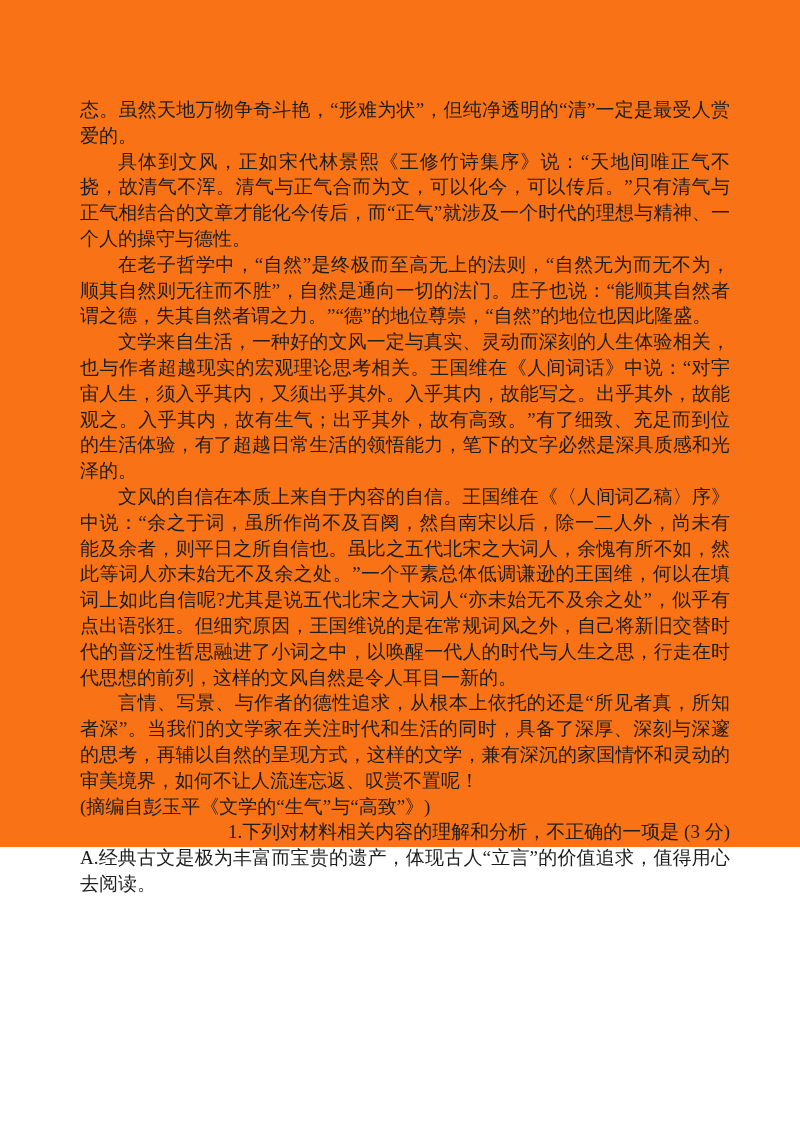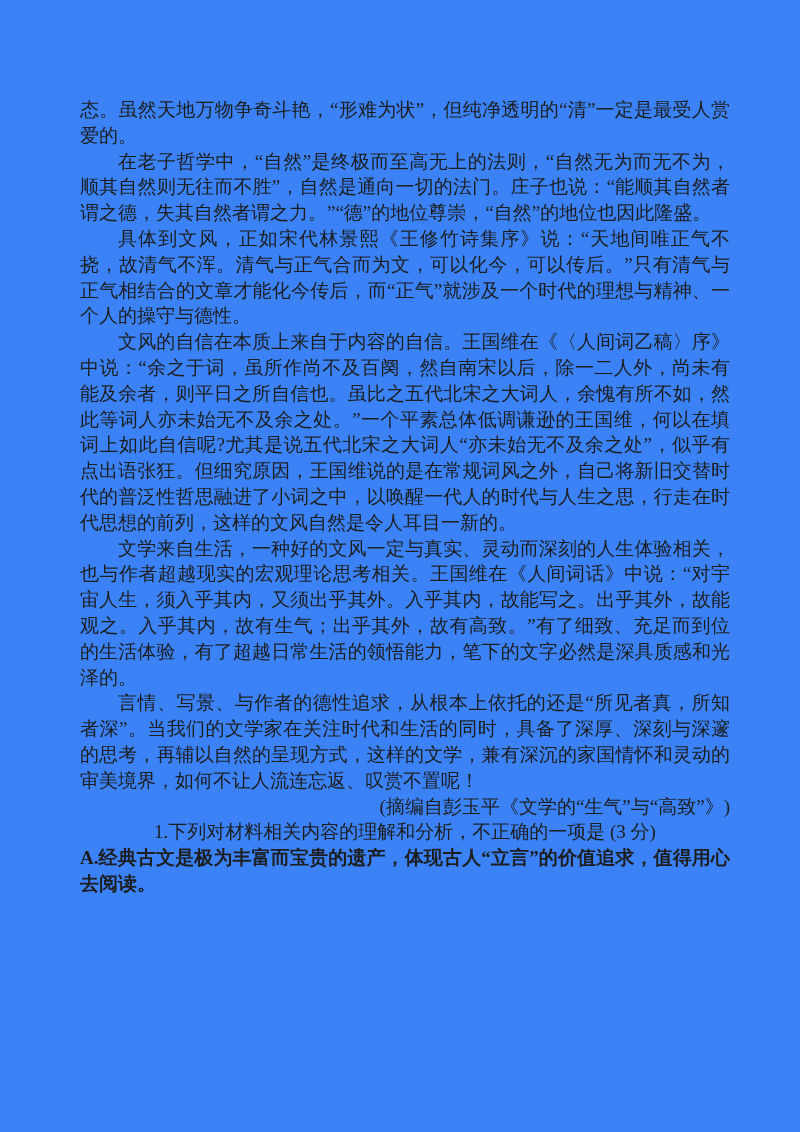--- a/index.html
+++ b/index.html
@@ -6,69 +6,68 @@
     margin: 0;
     padding: 0;
     width: 800px;
     height: 1132px;
     background: #ffffff;
     overflow: hidden;
   }
   .page {
     box-sizing: border-box;
     width: 800px;
-    height: 1132px;
+    height: 847px;
     padding: 97px 70px 0 80px;
-    background: #3b82f6;
+    background: #f97316;
     color: #1d1d1d;
     font-family: "Liberation Serif", "DejaVu Serif", serif;
     font-size: 19px;
     line-height: 25.8px;
     text-align: justify;
     text-justify: inter-character;
   }
   .page p {
     margin: 0;
     padding: 0;
   }
   .para {
     text-indent: 38px;
   }
   .cont {
     text-indent: 0;
   }
   .attribution {
     text-indent: 0;
-    text-align: right;
+    text-align: left;
   }
   .question {
     text-indent: 0;
     margin-left: -9px;
-    text-align: center;
+    text-align: right;
   }
   .option {
     text-indent: 0;
     margin-left: 22px;
-    font-weight: bold;
   }
 </style>
 </head>
 <body>
 
 <div class="page">
   <p class="para cont">态。虽然天地万物争奇斗艳，“形难为状”，但纯净透明的“清”一定是最受人赏爱的。</p>
 
+  <p class="para">具体到文风，正如宋代林景熙《王修竹诗集序》说：“天地间唯正气不挠，故清气不浑。清气与正气合而为文，可以化今，可以传后。”只有清气与正气相结合的文章才能化今传后，而“正气”就涉及一个时代的理想与精神、一个人的操守与德性。</p>
+
   <p class="para">在老子哲学中，“自然”是终极而至高无上的法则，“自然无为而无不为，顺其自然则无往而不胜”，自然是通向一切的法门。庄子也说：“能顺其自然者谓之德，失其自然者谓之力。”“德”的地位尊崇，“自然”的地位也因此隆盛。</p>
 
-  <p class="para">具体到文风，正如宋代林景熙《王修竹诗集序》说：“天地间唯正气不挠，故清气不浑。清气与正气合而为文，可以化今，可以传后。”只有清气与正气相结合的文章才能化今传后，而“正气”就涉及一个时代的理想与精神、一个人的操守与德性。</p>
 
+  <p class="para">文学来自生活，一种好的文风一定与真实、灵动而深刻的人生体验相关，也与作者超越现实的宏观理论思考相关。王国维在《人间词话》中说：“对宇宙人生，须入乎其内，又须出乎其外。入乎其内，故能写之。出乎其外，故能观之。入乎其内，故有生气；出乎其外，故有高致。”有了细致、充足而到位的生活体验，有了超越日常生活的领悟能力，笔下的文字必然是深具质感和光泽的。</p>
 
   <p class="para">文风的自信在本质上来自于内容的自信。王国维在《〈人间词乙稿〉序》中说：“余之于词，虽所作尚不及百阕，然自南宋以后，除一二人外，尚未有能及余者，则平日之所自信也。虽比之五代北宋之大词人，余愧有所不如，然此等词人亦未始无不及余之处。”一个平素总体低调谦逊的王国维，何以在填词上如此自信呢?尤其是说五代北宋之大词人“亦未始无不及余之处”，似乎有点出语张狂。但细究原因，王国维说的是在常规词风之外，自己将新旧交替时代的普泛性哲思融进了小词之中，以唤醒一代人的时代与人生之思，行走在时代思想的前列，这样的文风自然是令人耳目一新的。</p>
-
-  <p class="para">文学来自生活，一种好的文风一定与真实、灵动而深刻的人生体验相关，也与作者超越现实的宏观理论思考相关。王国维在《人间词话》中说：“对宇宙人生，须入乎其内，又须出乎其外。入乎其内，故能写之。出乎其外，故能观之。入乎其内，故有生气；出乎其外，故有高致。”有了细致、充足而到位的生活体验，有了超越日常生活的领悟能力，笔下的文字必然是深具质感和光泽的。</p>
 
   <p class="para">言情、写景、与作者的德性追求，从根本上依托的还是“所见者真，所知者深”。当我们的文学家在关注时代和生活的同时，具备了深厚、深刻与深邃的思考，再辅以自然的呈现方式，这样的文学，兼有深沉的家国情怀和灵动的审美境界，如何不让人流连忘返、叹赏不置呢！</p>
 
   <p class="para attribution">(摘编自彭玉平《文学的“生气”与“高致”》)</p>
 
   <p class="para question">1.下列对材料相关内容的理解和分析，不正确的一项是 (3 分)</p>
 
   <p class="para option">A.经典古文是极为丰富而宝贵的遗产，体现古人“立言”的价值追求，值得用心去阅读。</p>
 </div>
 

